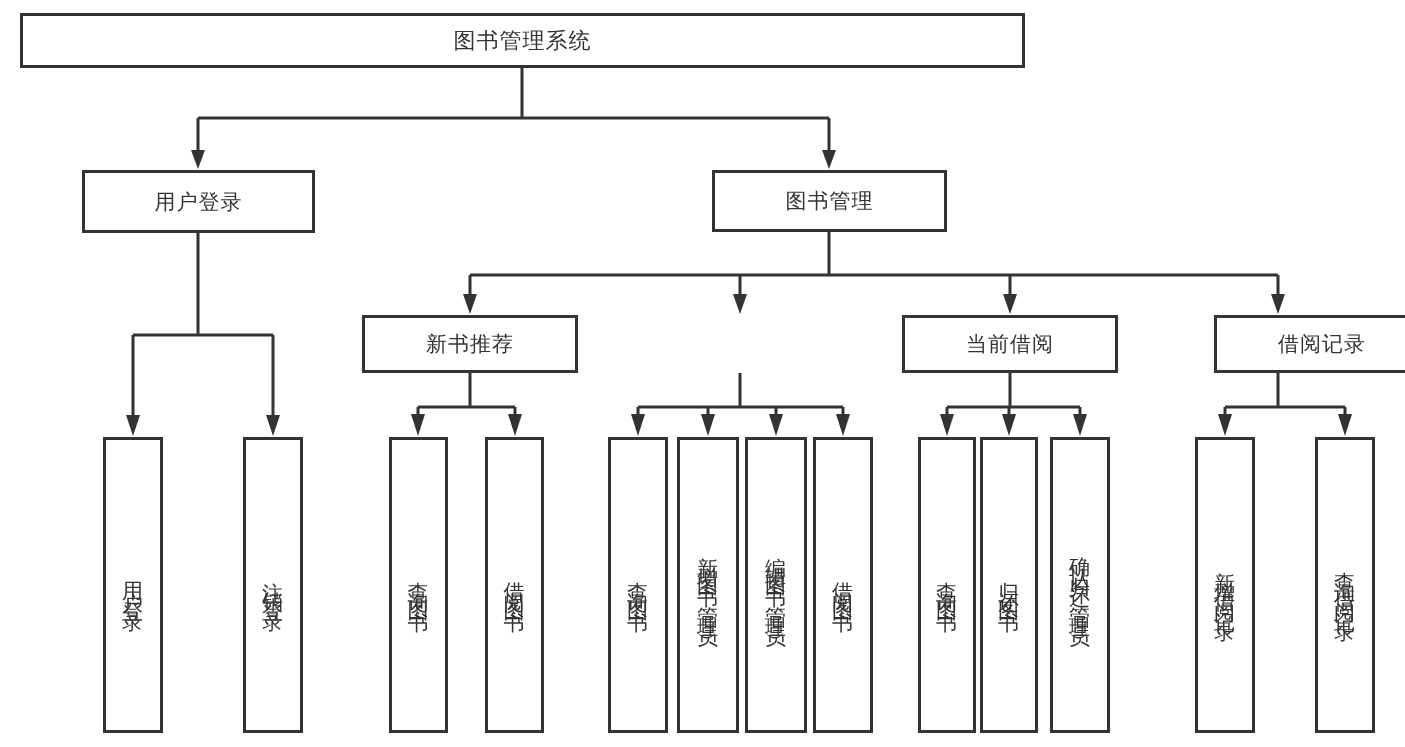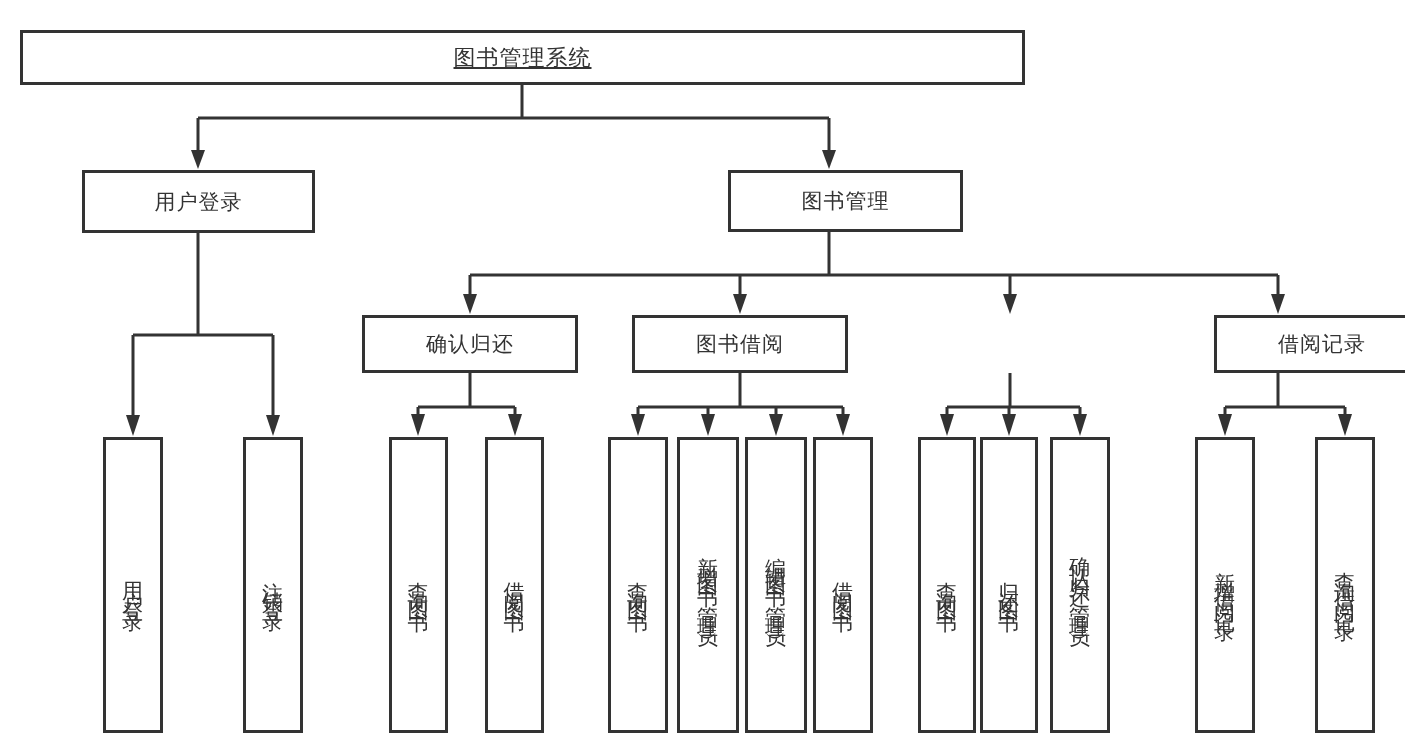--- a/index.html
+++ b/index.html
@@ -120,36 +120,36 @@
       <polygon points="1073,414 1087,414 1080,436"></polygon>
     </g>
 
     <g>
       <path d="M1278 373 V407 M1225 407 H1345 M1225 407 V419 M1345 407 V419"></path>
       <polygon points="1218,414 1232,414 1225,436"></polygon>
       <polygon points="1338,414 1352,414 1345,436"></polygon>
     </g>
   </svg>
 
-  <div class="node hbox root-box" style="left:20px;top:30px;width:1005px;height:55px;text-decoration:underline;">
+  <div class="node hbox root-box" style="left:20px;top:13px;width:1005px;height:55px;">
     <span>图书管理系统</span>
   </div>
 
   <div class="node hbox" style="left:82px;top:170px;width:233px;height:63px;">
     <span>用户登录</span>
   </div>
-  <div class="node hbox" style="left:712px;top:170px;width:235px;height:62px;margin-left:16px;">
+  <div class="node hbox" style="left:712px;top:170px;width:235px;height:62px;">
     <span>图书管理</span>
   </div>
 
   <div class="node hbox" style="left:362px;top:315px;width:216px;height:58px;">
-    <span>确认归还</span>
+    <span>新书推荐</span>
   </div>
-  <div class="node hbox" style="left:632px;top:315px;width:216px;height:58px;">
-    <span>图书借阅</span>
+  <div class="node hbox" style="left:902px;top:315px;width:216px;height:58px;">
+    <span>当前借阅</span>
   </div>
   <div class="node hbox" style="left:1170px;top:315px;width:216px;height:58px;margin-left:44px;">
     <span>借阅记录</span>
   </div>
 
   <div class="node vbox" style="left:103px;top:437px;width:60px;height:296px;">
     <span class="vtext">用户登录</span>
   </div>
   <div class="node vbox" style="left:243px;top:437px;width:60px;height:296px;">
     <span class="vtext">注销登录</span>

